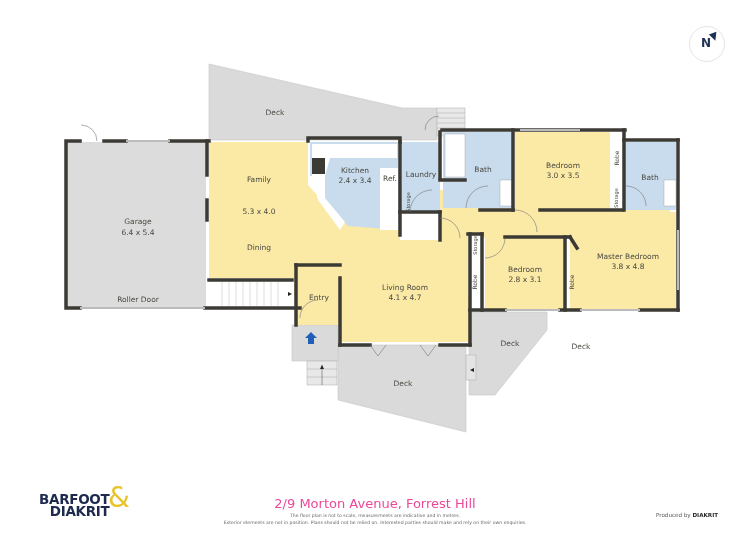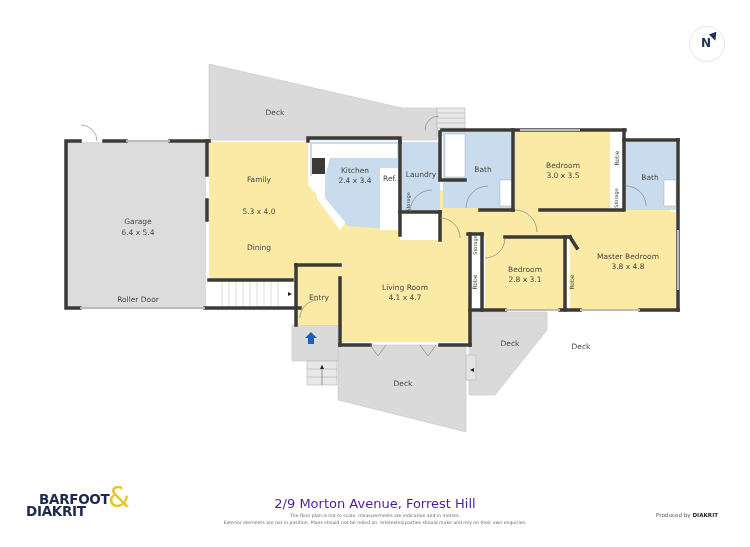--- a/index.html
+++ b/index.html
@@ -4,23 +4,23 @@
 <style>
   html, body { margin: 0; padding: 0; background: #ffffff; }
   body { width: 750px; height: 547px; position: relative; overflow: hidden; font-family: "DejaVu Sans", sans-serif; }
   #plan { position: absolute; left: 0; top: 0; }
   .lbl { font-family: "DejaVu Sans", sans-serif; fill: #4a4a42; font-size: 7.5px; text-anchor: middle; }
   .lbl-s { font-size: 5px; }
   .lbl-v { font-size: 6px; }
   .compass { position: absolute; left: 689px; top: 26px; width: 34px; height: 34px; border-radius: 50%; border: 1px solid #e4e4e8; background: #fff; }
   .compass-n { position: absolute; left: 11px; top: 9px; font-weight: bold; font-size: 12px; color: #1f3156; }
   .compass-arrow { position: absolute; left: 20px; top: 6px; width: 0; height: 0; border-left: 4px solid transparent; border-right: 4px solid transparent; border-top: 8px solid #1f3156; transform: rotate(-20deg); }
-  .footer-title { position: absolute; left: 0; width: 750px; top: 496px; text-align: center; font-size: 13px; color: #4c1d95; }
+  .footer-title { position: absolute; left: 0; width: 750px; top: 496px; text-align: center; font-size: 13px; color: #ec4899; }
   .footer-note { position: absolute; left: 0; width: 750px; text-align: center; font-size: 4.6px; color: #666; }
-  .brand { position: absolute; left: 26px; top: 493px; line-height: 12px; font-weight: bold; color: #1d2a4d; font-size: 13.5px; letter-spacing: -0.3px; }
+  .brand { position: absolute; left: 26px; top: 493px; line-height: 12px; font-weight: bold; color: #1d2a4d; font-size: 13.5px; letter-spacing: -0.3px; text-align: right; }
   .brand .l1 { padding-left: 13px; }
   .brand .amp { position: absolute; left: 82px; top: -1px; color: #e8c32a; font-size: 28px; font-weight: normal; }
   .produced { position: absolute; left: 656px; top: 512px; font-size: 5.6px; color: #555; }
   .produced b { color: #2a2a2a; }
 </style>
 </head>
 <body>
 
 <svg id="plan" width="750" height="490" viewBox="0 0 750 490">
 

